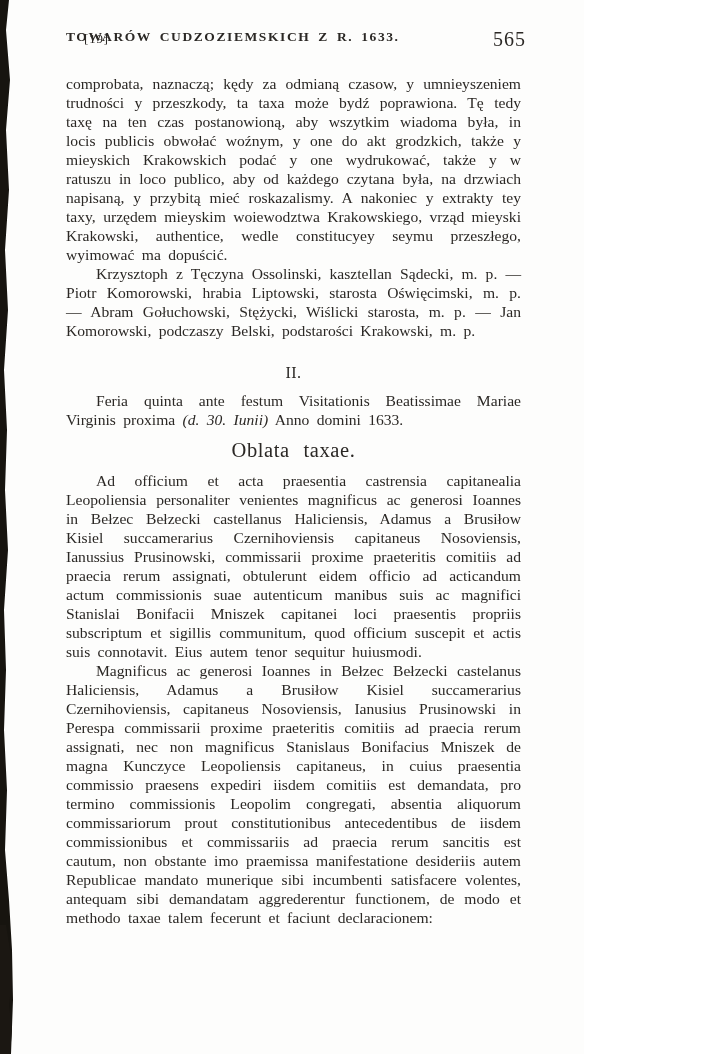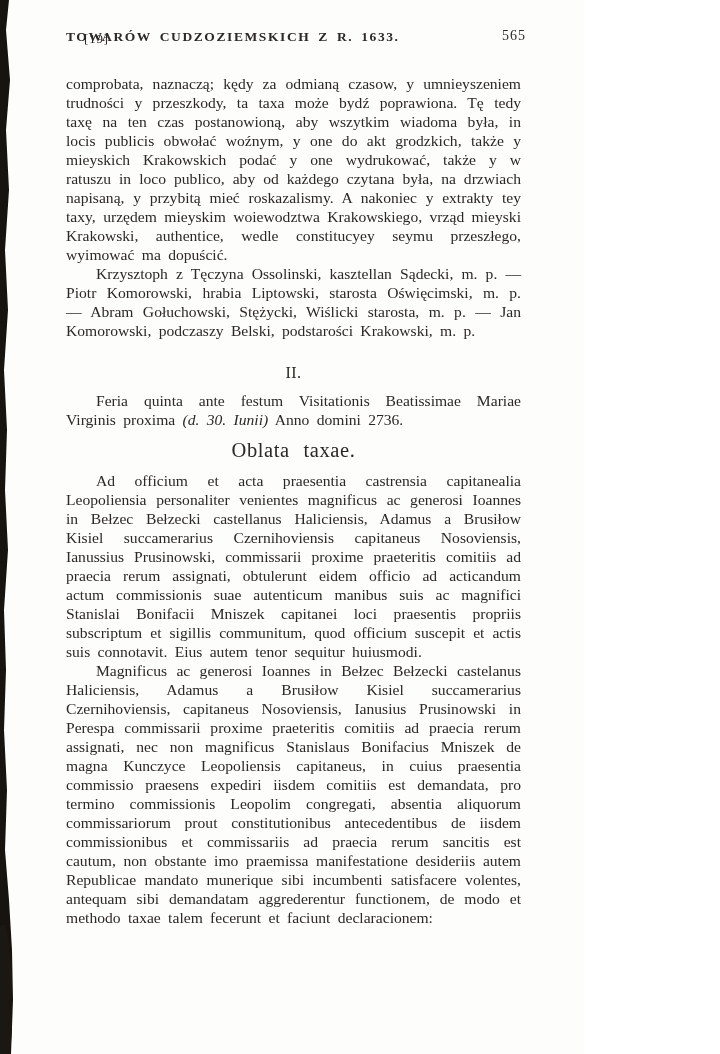--- a/index.html
+++ b/index.html
@@ -55,21 +55,21 @@
     text-align: left;
     top: 1px;
     font-size: 13.5px;
     font-weight: bold;
     letter-spacing: 1.6px;
     word-spacing: 3px;
   }
   .page-number {
     position: absolute;
     right: 0; top: 0;
-    font-size: 14px;
+    font-size: 20px;
     letter-spacing: 1px;
   }
   .textblock {
     margin: 24px 63px 0 66px;
     font-size: 15.6px;
     line-height: 19px;
     text-align: justify;
     word-spacing: 0.22em;
   }
   .textblock p {
@@ -105,19 +105,19 @@
   <div class="header">
     <span class="page-marker">[19]</span>
     <span class="running-title">TOWARÓW CUDZOZIEMSKICH Z R. 1633.</span>
     <span class="page-number">565</span>
   </div>
 
   <div class="textblock">
     <p class="noindent"><span>comprobata, naznaczą; kędy za odmianą czasow, y umnieyszeniem trudności y przeszkody, ta taxa może bydź poprawiona. Tę tedy taxę na ten czas postanowioną, aby wszytkim wiadoma była, in locis publicis obwołać woźnym, y one do akt grodzkich, także y mieyskich Krakowskich podać y one wydrukować, także y w ratuszu in loco publico, aby od każdego czytana była, na drzwiach napisaną, y przybitą mieć roskazalismy. A nakoniec y extrakty tey taxy, urzędem mieyskim woiewodztwa Krakowskiego, vrząd mieyski Krakowski, authentice, wedle constitucyey seymu przeszłego, wyimować ma dopuścić.</span></p>
     <p><span>Krzysztoph z Tęczyna Ossolinski, kasztellan Sądecki, m. p. — Piotr Komorowski, hrabia Liptowski, starosta Oświęcimski, m. p. — Abram Gołuchowski, Stężycki, Wiślicki starosta, m. p. — Jan Komorowski, podczaszy Belski, podstarości Krakowski, m. p.</span></p>
     <div class="section-num">II.</div>
-    <p><span>Feria quinta ante festum Visitationis Beatissimae Mariae Virginis proxima </span><i>(d. 30. Iunii)</i><span> Anno domini 2736.</span></p>
+    <p><span>Feria quinta ante festum Visitationis Beatissimae Mariae Virginis proxima </span><i>(d. 30. Iunii)</i><span> Anno domini 1633.</span></p>
     <div class="heading">Oblata taxae.</div>
     <p><span>Ad officium et acta praesentia castrensia capitanealia Leopoliensia personaliter venientes magnificus ac generosi Ioannes in Bełzec Bełzecki castellanus Haliciensis, Adamus a Brusiłow Kisiel succamerarius Czernihoviensis capitaneus Nosoviensis, Ianussius Prusinowski, commissarii proxime praeteritis comitiis ad praecia rerum assignati, obtulerunt eidem officio ad acticandum actum commissionis suae autenticum manibus suis ac magnifici Stanislai Bonifacii Mniszek capitanei loci praesentis propriis subscriptum et sigillis communitum, quod officium suscepit et actis suis connotavit. Eius autem tenor sequitur huiusmodi.</span></p>
     <p><span>Magnificus ac generosi Ioannes in Bełzec Bełzecki castelanus Haliciensis, Adamus a Brusiłow Kisiel succamerarius Czernihoviensis, capitaneus Nosoviensis, Ianusius Prusinowski in Perespa commissarii proxime praeteritis comitiis ad praecia rerum assignati, nec non magnificus Stanislaus Bonifacius Mniszek de magna Kunczyce Leopoliensis capitaneus, in cuius praesentia commissio praesens expediri iisdem comitiis est demandata, pro termino commissionis Leopolim congregati, absentia aliquorum commissariorum prout constitutionibus antecedentibus de iisdem commissionibus et commissariis ad praecia rerum sancitis est cautum, non obstante imo praemissa manifestatione desideriis autem Republicae mandato munerique sibi incumbenti satisfacere volentes, antequam sibi demandatam aggrederentur functionem, de modo et methodo taxae talem fecerunt et faciunt declaracionem:</span></p>
   </div>
 
 </div>
 
 </body></html>

